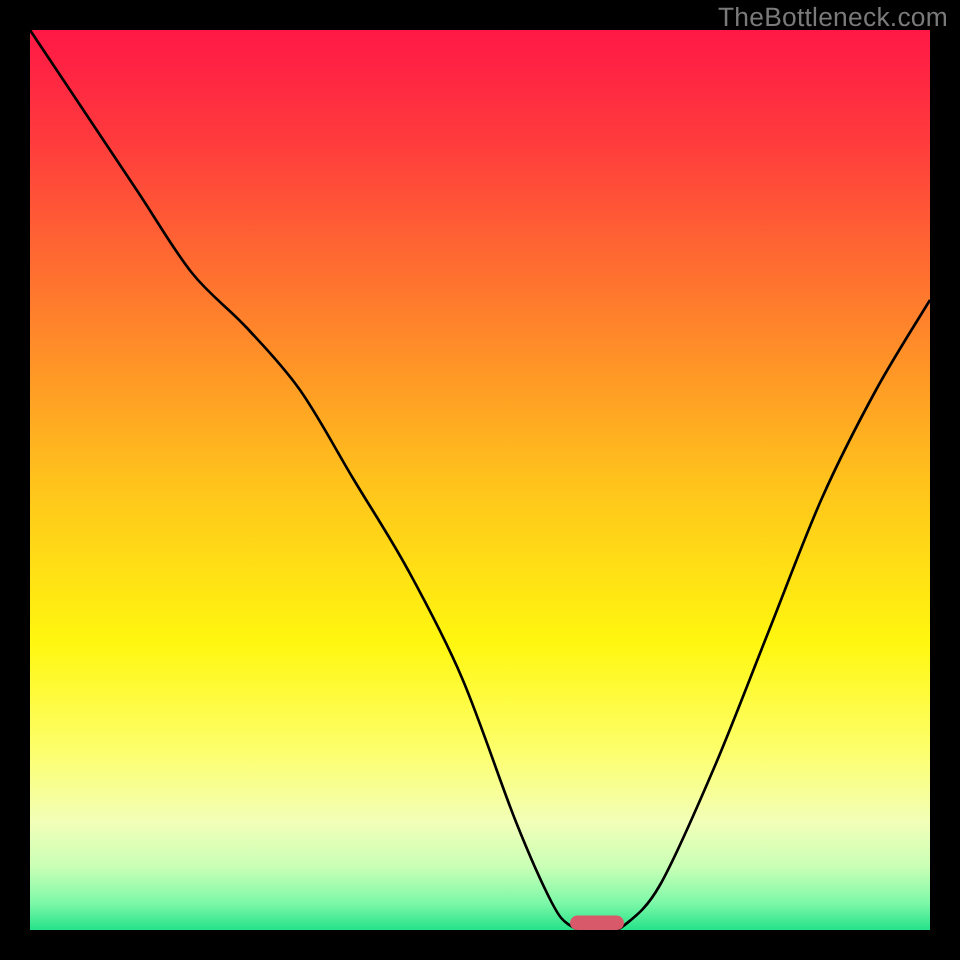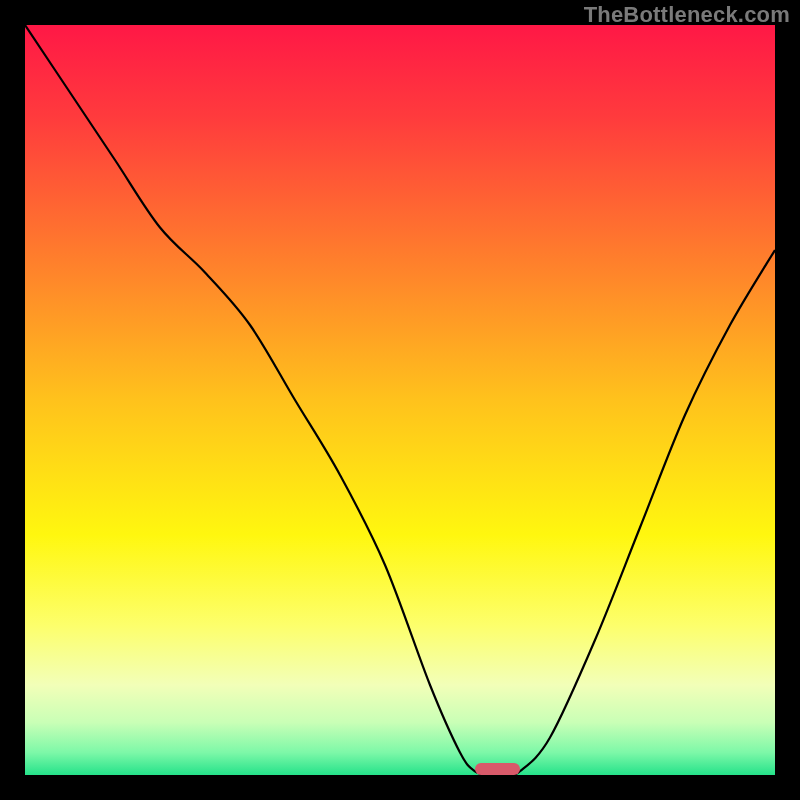--- a/index.html
+++ b/index.html
@@ -9,21 +9,20 @@
     height: 800px;
     background: #000;
     overflow: hidden;
     font-family: Arial, Helvetica, sans-serif;
   }
   .frame {
     position: relative;
     width: 800px;
     height: 564px;
     background: #000;
-    font-weight: bold;
   }
   .watermark {
     position: absolute;
     top: 2px;
     right: 10px;
     color: #7a7a7a;
     font-size: 22px;
     letter-spacing: 0.2px;
     z-index: 10;
   }

